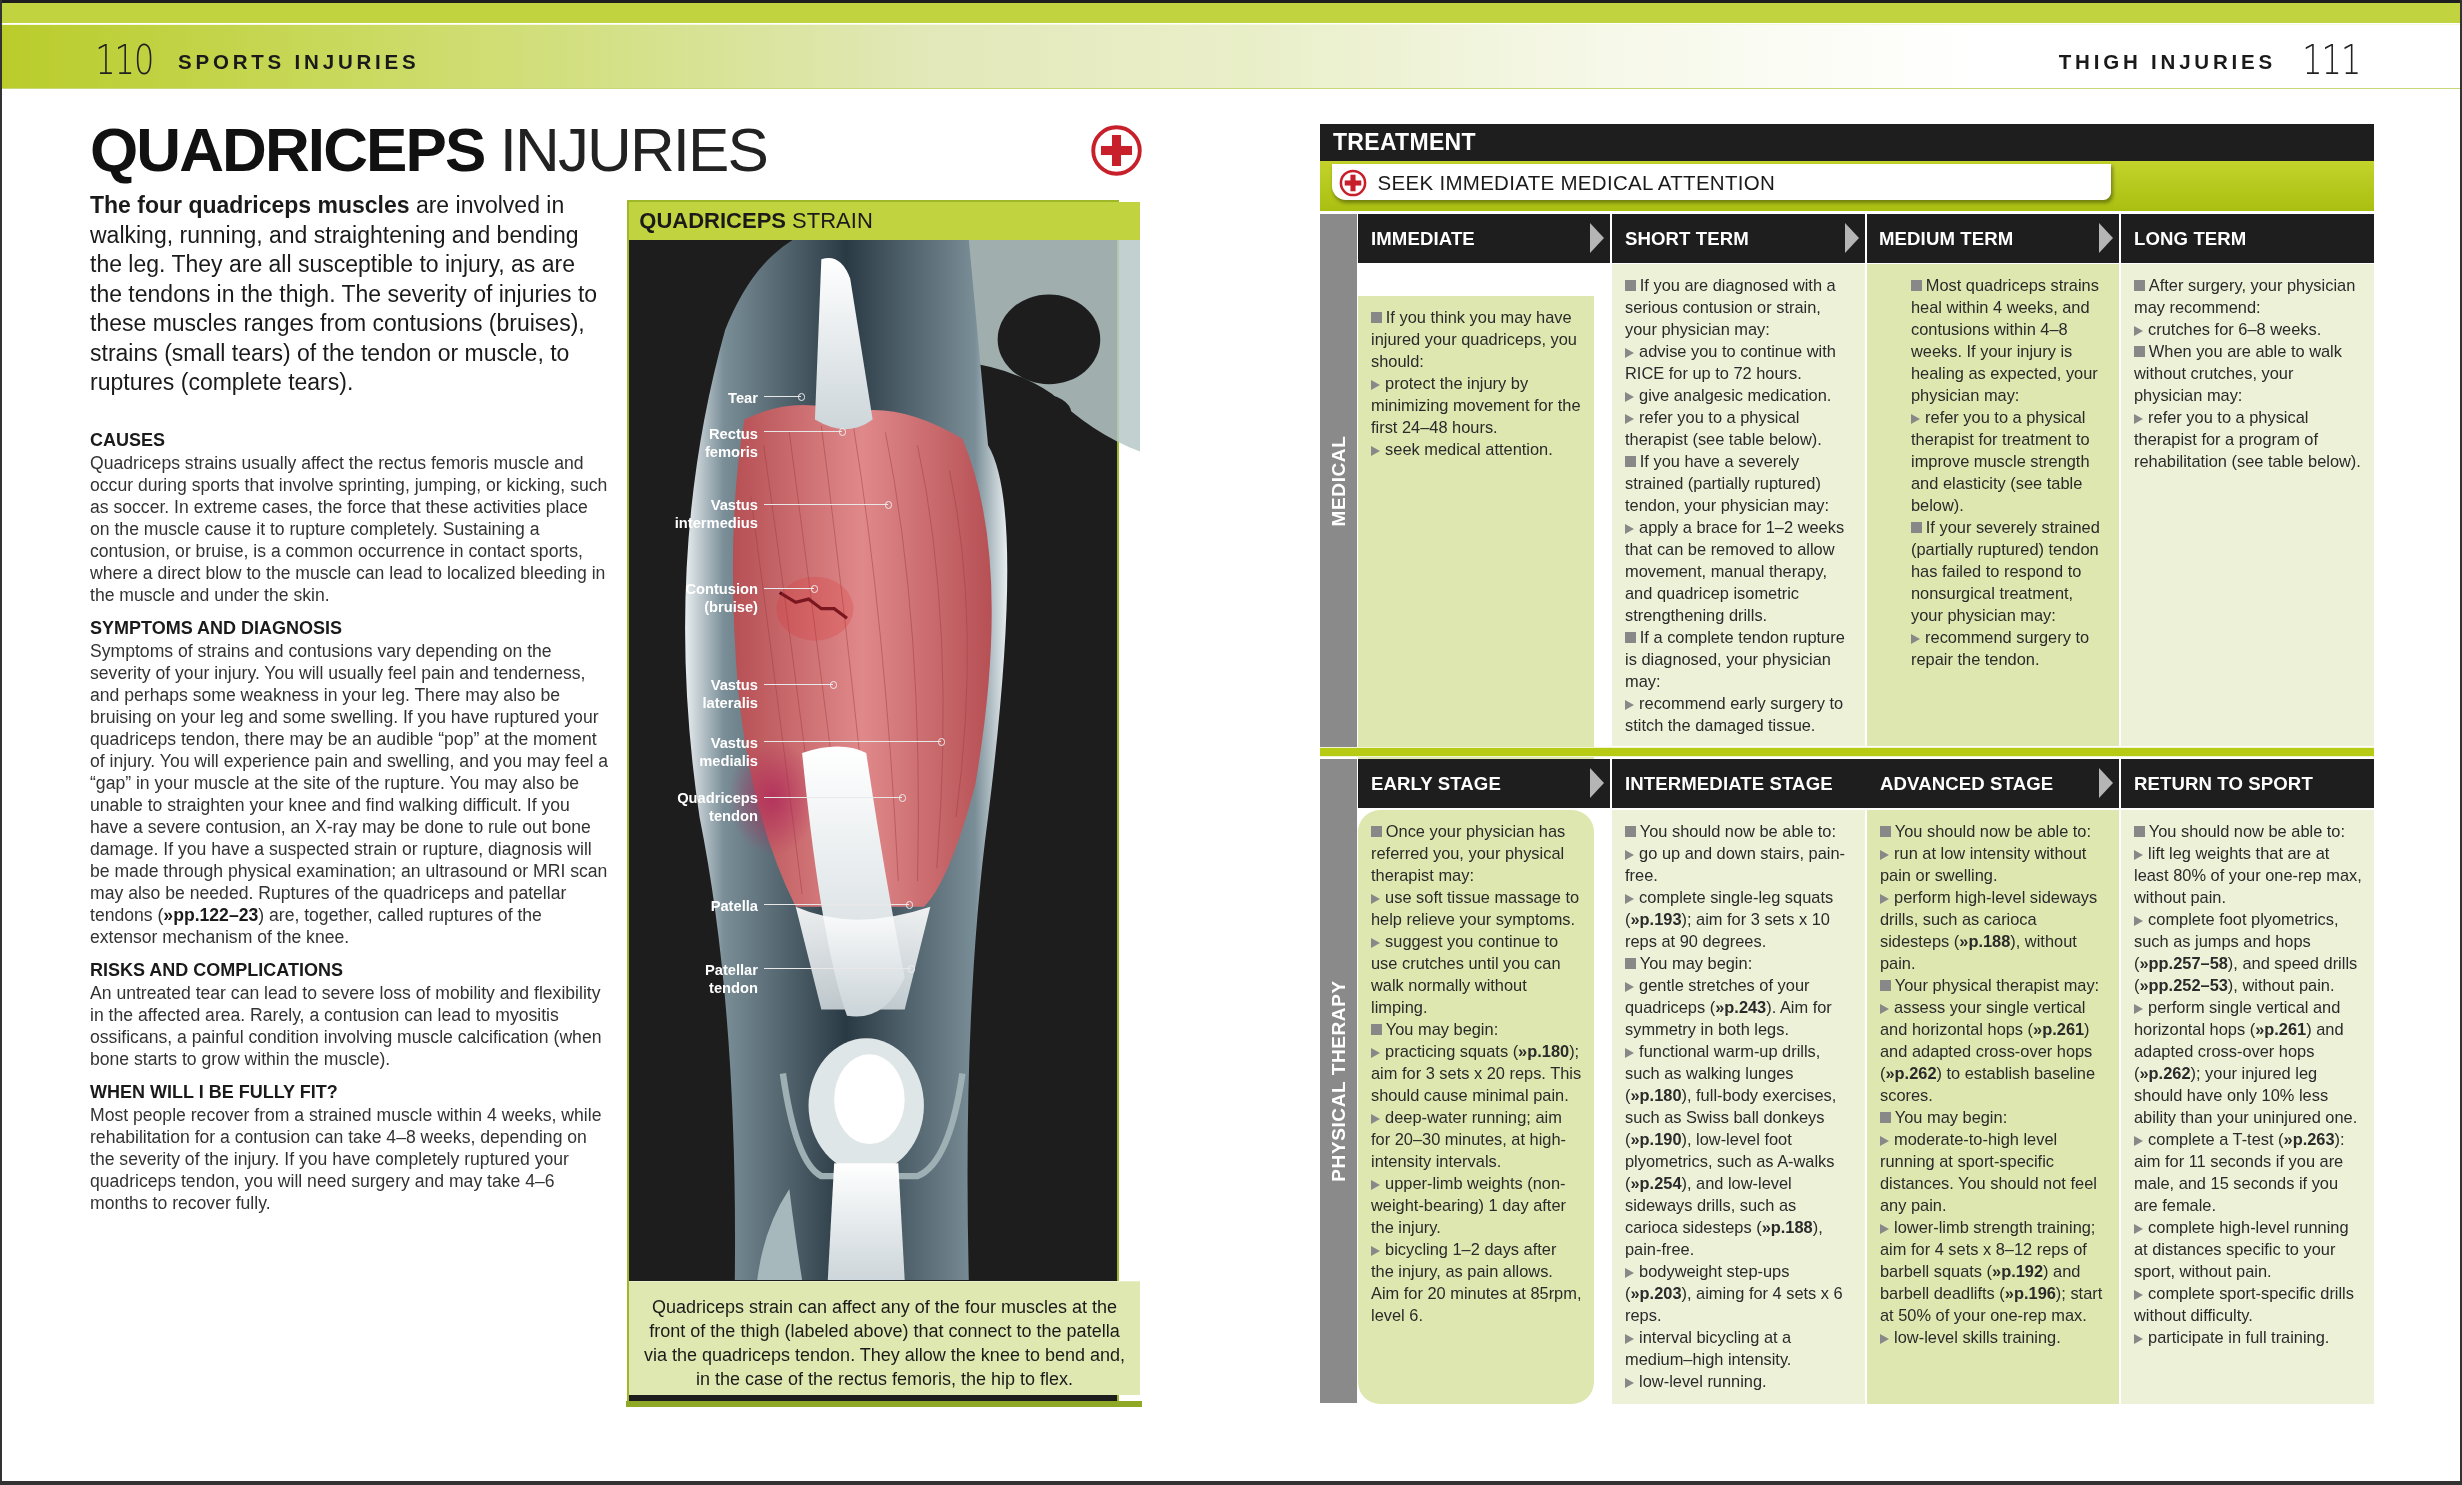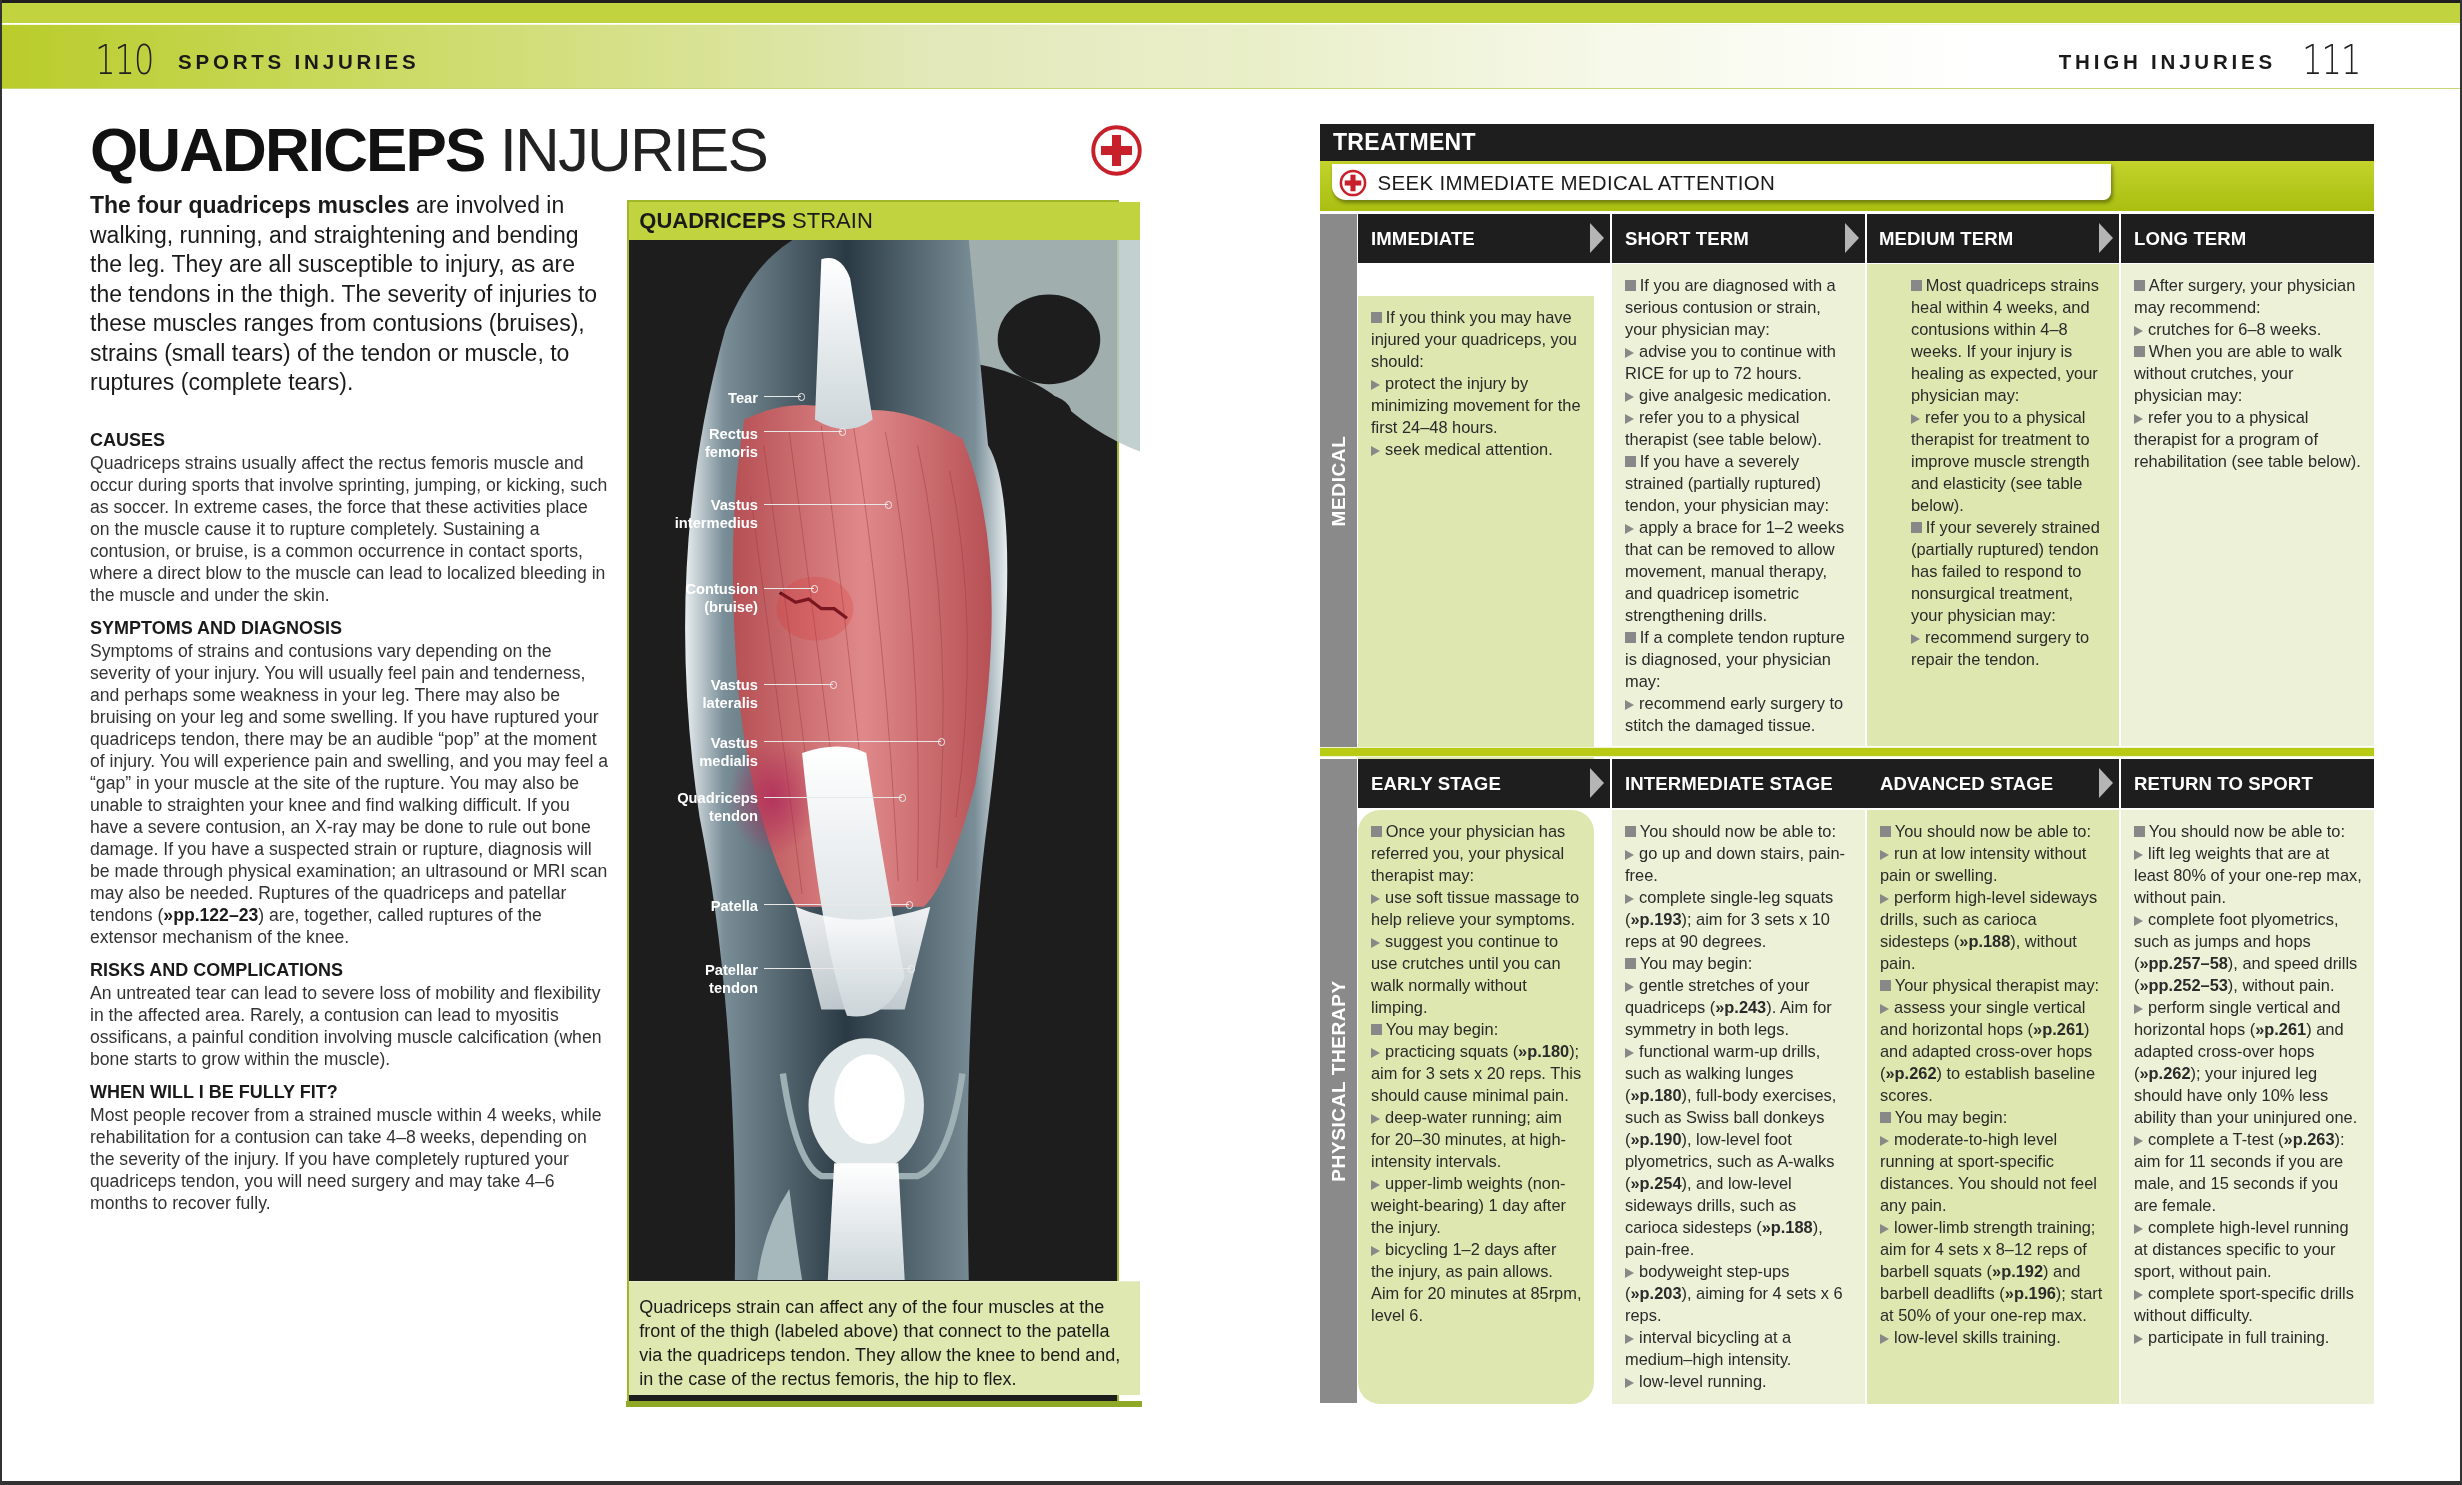--- a/index.html
+++ b/index.html
@@ -27,21 +27,21 @@
   .intro { font-size: 23px; line-height: 29.5px; color: #1a1a1a; }
   .intro b { font-weight: bold; }
   .sec-head { font-size: 18px; font-weight: bold; margin-top: 11px; line-height: 23px; color: #1a1a1a; }
   .sec-body { font-size: 17.6px; line-height: 22px; color: #333; }
   .sec-body b { font-weight: bold; color: #1a1a1a; }
 
   .illus { position: absolute; left: 627px; top: 200px; width: 492px; height: 1203px; border: 2.6px solid #9fb82a; background: #1d1d1d; }
   .illus-title { position: absolute; left: 0; top: 0; width: 511px; height: 38px; background: #c2d340; font-size: 22px; line-height: 38px; padding-left: 10.3px; color: #1a1a1a; }
   .illus-title b { font-weight: bold; }
   .illus-art { position: absolute; left: 0; top: 38px; width: 511px; height: 1040px; overflow: hidden; }
-  .illus-caption { position: absolute; left: 0; top: 1079px; width: 511px; height: 114px; background: #dfe8b0; border-top: 1.9px solid #e8eec8; padding: 13px 10.3px; font-size: 18px; line-height: 24px; color: #1a1a1a; }
+  .illus-caption { position: absolute; left: 0; top: 1079px; width: 511px; height: 114px; background: #dfe8b0; border-top: 1.9px solid #e8eec8; padding: 13px 10.3px; font-size: 18px; line-height: 24px; color: #1a1a1a; text-align: center; }
   .illus-bottom { position: absolute; left: -2.6px; bottom: -6.4px; width: 516px; height: 6.4px; background: #8fa826; }
   .label { position: absolute; right: 382px; color: #fff; font-weight: bold; font-size: 14.7px; line-height: 18px; text-align: right; white-space: pre-line; }
   .leader { position: absolute; height: 1.3px; background: #e8e8e8; }
   .leader::after { content: ""; position: absolute; right: -3.8px; top: -2.6px; width: 5.1px; height: 5.1px; border: 1.3px solid #eee; border-radius: 50%; background: transparent; }
 
   .treat { position: absolute; left: 1320px; top: 124px; width: 1054px; height: 1280px; }
   .treat-head { position: absolute; left: 0; top: 0; width: 1054px; height: 37px; background: #1e1e1e; color: #fff; font-weight: bold; font-size: 23px; line-height: 37px; padding-left: 13px; letter-spacing: 0.3px; }
   .seek-band { position: absolute; left: 0; top: 37px; width: 1054px; height: 50px; background: linear-gradient(to bottom, #c3d32b, #a9bf10); }
   .seek-pill { position: absolute; left: 11.5px; top: 2.6px; width: 779px; height: 36px; background: #fff; border-radius: 0 0 7.7px 14px; box-shadow: 1.9px 2.6px 3.8px rgba(0,0,0,0.35); }
   .seek-icon { position: absolute; left: 7.7px; top: 5.1px; width: 28px; height: 28px; }

